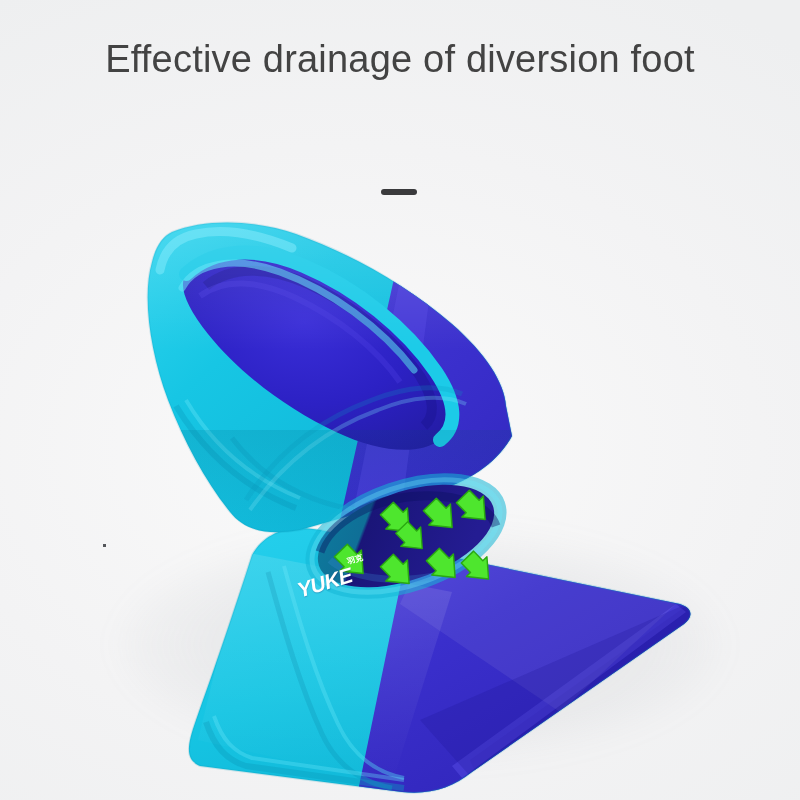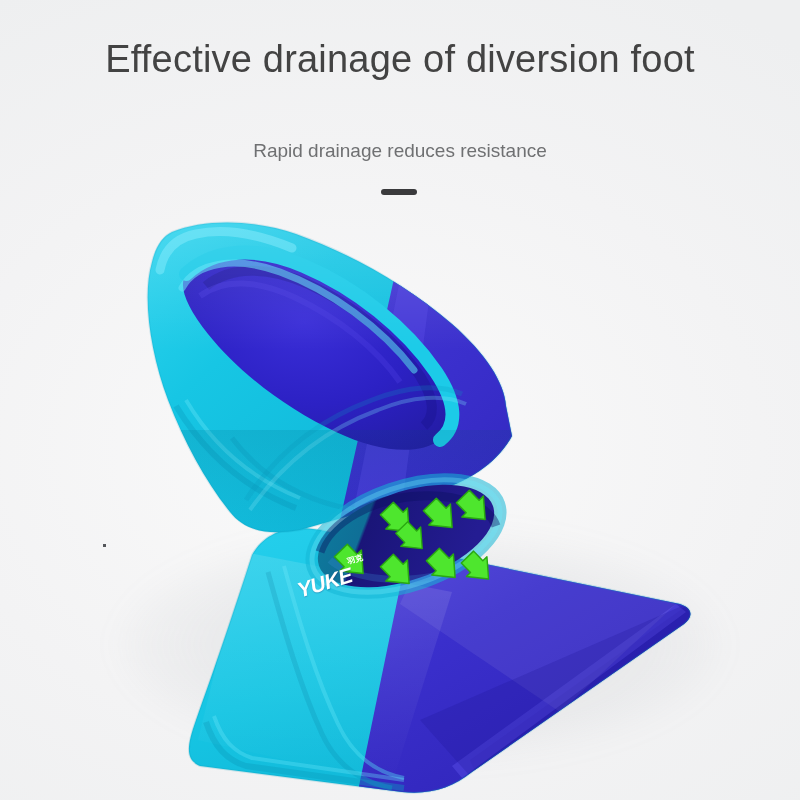--- a/index.html
+++ b/index.html
@@ -147,21 +147,20 @@
     pointer-events: none;
   }
 </style>
 </head>
 <body>
 
 <div id="page">
 
   <div class="headline">Effective drainage of diversion foot</div>
 
-  <div class="subhead">Rapid drainage reduces resistance</div>
 
   <div class="divider-dash"></div>
 
   <div class="stage">
 
     <div class="ground-shadow"></div>
     <div class="speck"></div>
 
     <div class="fin">
       <svg width="800" height="600" viewBox="0 0 800 600" xmlns="http://www.w3.org/2000/svg">

